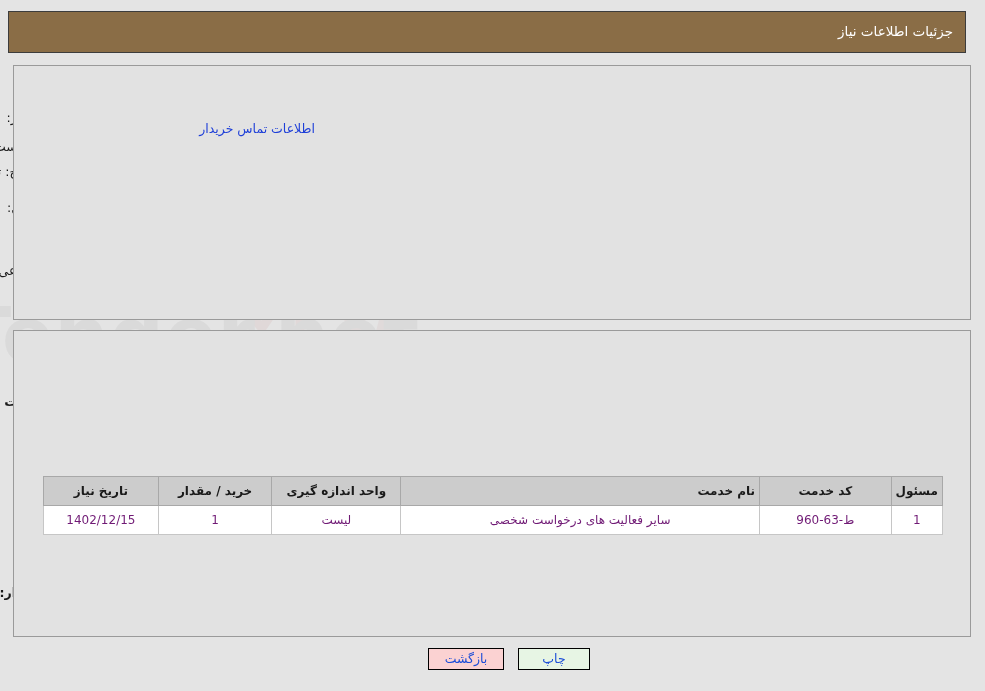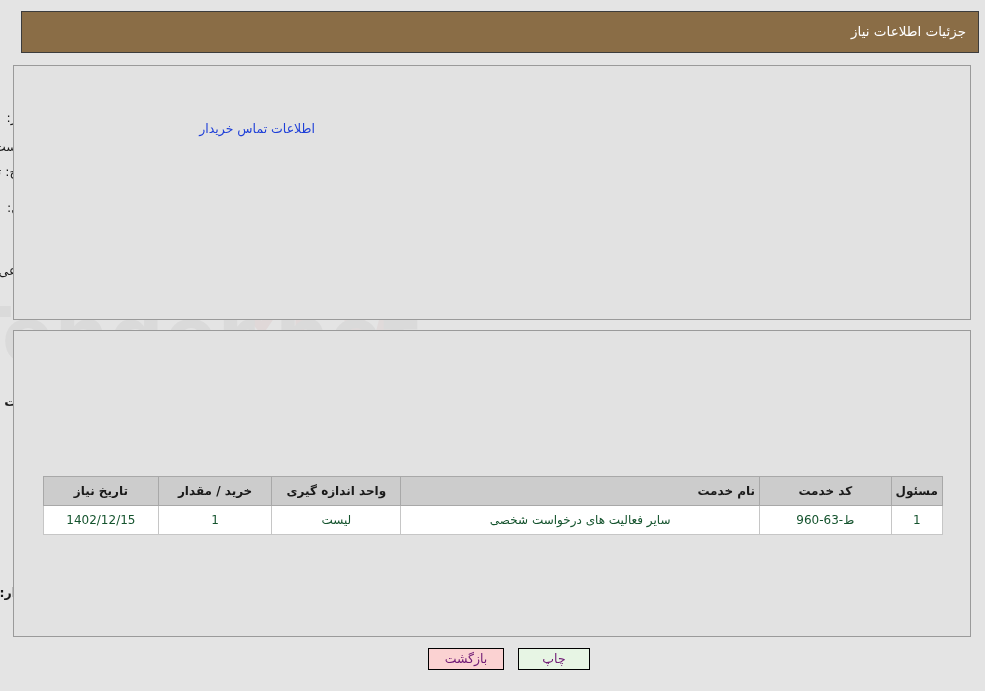--- a/index.html
+++ b/index.html
@@ -23,21 +23,21 @@
     left: 0; top: 250px;
     width: 985px; height: 180px;
     pointer-events: none;
     z-index: 0;
     opacity: .30;
   }
 
   
   .titlebar {
     position: absolute;
-    left: 21px; top: 11px;
+    left: 8px; top: 11px;
     width: 958px; height: 42px;
     background: #8a6d46;
     border: 1px solid #3c3c3c;
     box-sizing: border-box;
     text-align: center;
   }
   .titlebar .t {
     position: absolute;
     right: 12px; top: 11px;
     color: #ffffff;
@@ -158,34 +158,34 @@
     font-size: 12px;
     font-weight: bold;
     color: #1a1a1a;
     height: 28px;
     padding: 0 4px;
   }
   .tbl td {
     background: #ffffff;
     border: 1px solid #c6c6c6;
     font-size: 12px;
-    color: #14532d;
+    color: #701a75;
     height: 28px;
     text-align: center;
     padding: 0 4px;
   }
 
   
   .btn {
     position: absolute;
     height: 22px;
     border: 1px solid #000;
     box-sizing: border-box;
     font-size: 12.5px;
-    color: #701a75;
+    color: #1d4ed8;
     text-align: center;
     line-height: 20px;
     cursor: pointer;
     font-family: "DejaVu Sans", "Liberation Sans", sans-serif;
   }
   #btn-print  { left: 518px; top: 648px; width: 72px; background: #e7f5e4; }
   #btn-back   { left: 428px; top: 648px; width: 76px; background: #fbd2d2; }
 </style>
 </head>
 <body>

